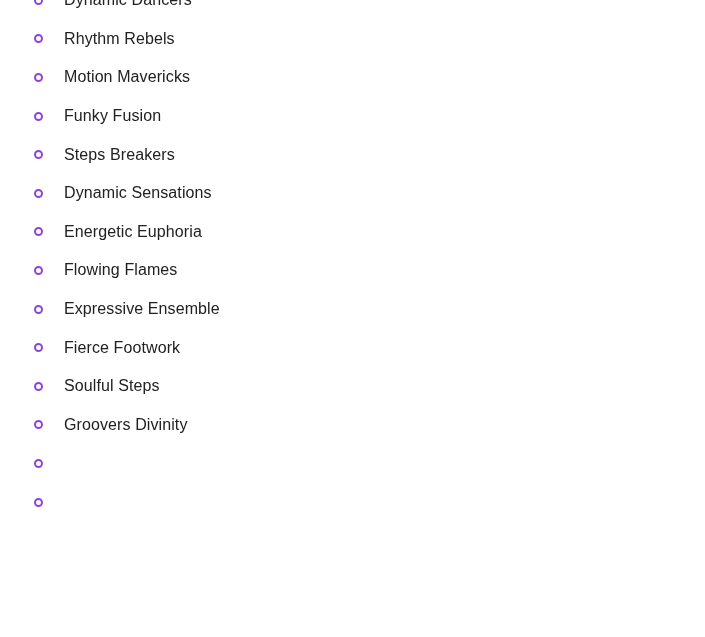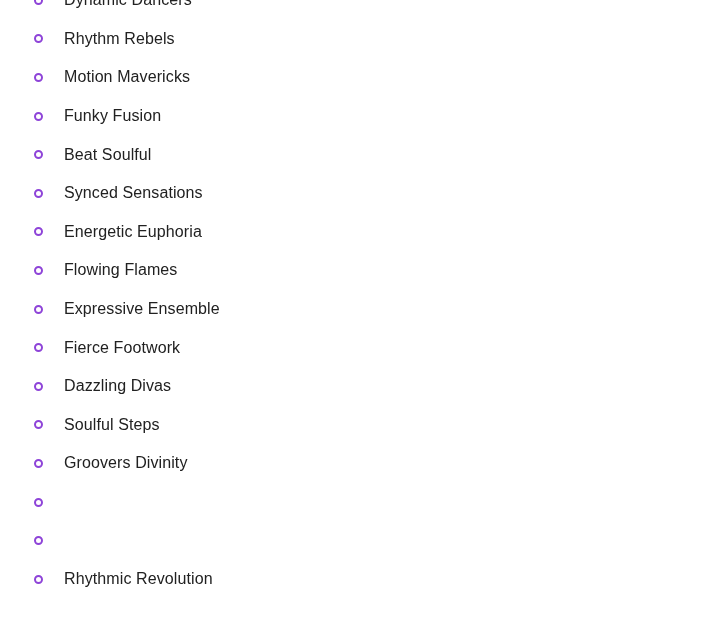--- a/index.html
+++ b/index.html
@@ -81,58 +81,50 @@
       <li class="team-list-item">
         <span class="bullet-marker"></span>
         <span class="item-label">Motion Mavericks</span>
       </li>
       <li class="team-list-item">
         <span class="bullet-marker"></span>
         <span class="item-label">Funky Fusion</span>
       </li>
       <li class="team-list-item">
         <span class="bullet-marker"></span>
-        <span class="item-label">Beat Soulful</span>
+        <span class="item-label">Steps Breakers</span>
       </li>
       <li class="team-list-item">
         <span class="bullet-marker"></span>
-        <span class="item-label">Synced Sensations</span>
+        <span class="item-label">Dynamic Sensations</span>
       </li>
       <li class="team-list-item">
         <span class="bullet-marker"></span>
         <span class="item-label">Energetic Euphoria</span>
       </li>
       <li class="team-list-item">
         <span class="bullet-marker"></span>
         <span class="item-label">Flowing Flames</span>
       </li>
       <li class="team-list-item">
         <span class="bullet-marker"></span>
         <span class="item-label">Expressive Ensemble</span>
       </li>
       <li class="team-list-item">
         <span class="bullet-marker"></span>
         <span class="item-label">Fierce Footwork</span>
       </li>
       <li class="team-list-item">
         <span class="bullet-marker"></span>
-        <span class="item-label">Dazzling Divas</span>
-      </li>
-      <li class="team-list-item">
-        <span class="bullet-marker"></span>
         <span class="item-label">Soulful Steps</span>
       </li>
       <li class="team-list-item">
         <span class="bullet-marker"></span>
         <span class="item-label">Groovers Divinity</span>
       </li>
       <li class="team-list-item">
         <span class="bullet-marker"></span>
       </li>
       <li class="team-list-item">
         <span class="bullet-marker"></span>
       </li>
-      <li class="team-list-item">
-        <span class="bullet-marker"></span>
-        <span class="item-label">Rhythmic Revolution</span>
-      </li>
     </ul>
 </div>
 
 </body></html>

